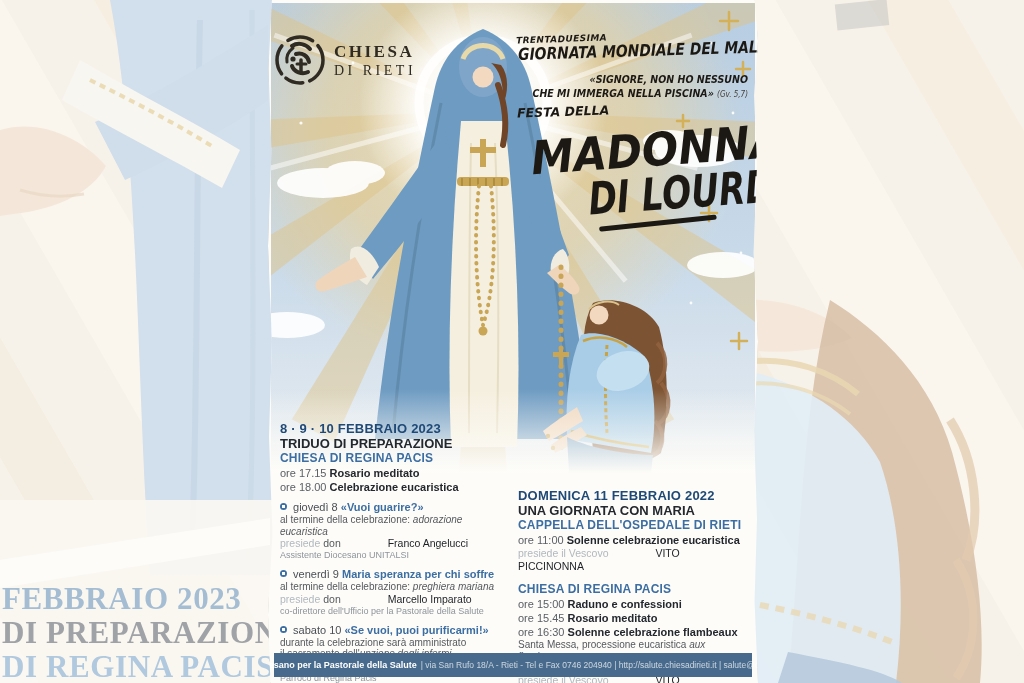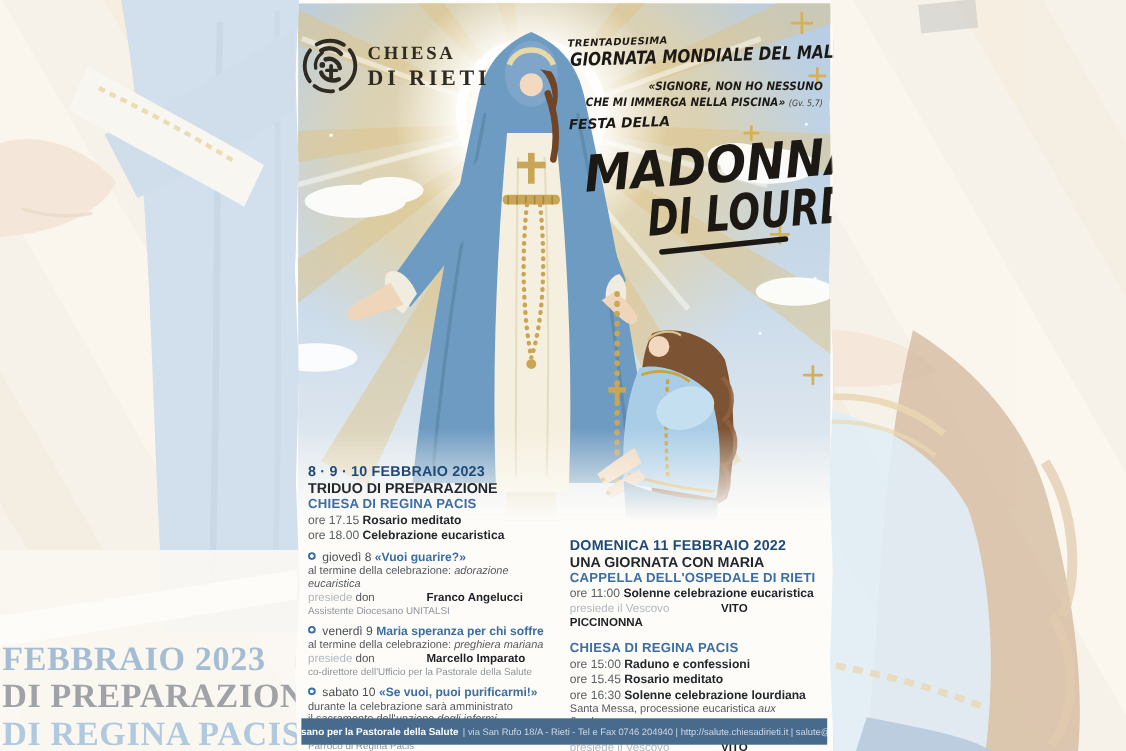--- a/index.html
+++ b/index.html
@@ -17,21 +17,21 @@
   .poster{position:absolute;left:268px;top:0;width:490px;height:683px;background:#fdfcf8;
           box-shadow:0 6px 26px rgba(70,55,25,.45);
           clip-path:polygon(0.8% 0%,99.3% 0%,100% 6%,99.2% 14%,99.8% 24%,99.1% 37%,100% 50%,
                             99.2% 63%,99.8% 76%,99.3% 88%,100% 100%,0.5% 100%,0% 90%,0.9% 78%,
                             0.2% 64%,0.8% 50%,0% 36%,0.7% 22%,0.1% 10%);}
   .sky{position:absolute;left:3px;top:3px;width:484px;height:470px;pointer-events:none;}
   
   .logo{position:absolute;left:4px;top:32px;display:flex;align-items:center;z-index:4;}
   .logo-text{margin-left:6px;color:#2f2a22;font-family:"Liberation Serif",serif;line-height:1;}
   .logo-text .t1{font-size:17px;font-weight:bold;letter-spacing:2.5px;}
-  .logo-text .t2{font-size:20px;font-weight:bold;letter-spacing:3.5px;margin-top:4px;}
+  .logo-text .t2{font-size:14px;font-weight:normal;letter-spacing:3.5px;margin-top:4px;}
   
   .hand{font-family:"DejaVu Sans",sans-serif;font-weight:700;font-style:italic;color:#1c1915;}
   .kicker{position:absolute;left:248px;top:34px;font-size:9px;letter-spacing:.4px;
           transform:rotate(-2deg);z-index:4;}
   .gm-title{position:absolute;left:250px;top:45px;font-size:16.5px;white-space:nowrap;
             transform:scaleX(.84) rotate(-1.5deg);transform-origin:left top;z-index:4;}
   .quote{position:absolute;right:10px;top:73px;width:300px;text-align:right;font-size:10.5px;
          line-height:13.5px;transform:scaleX(.9);transform-origin:right top;z-index:4;}
   .quote .ref{font-size:8px;font-weight:400;color:#46413a;}
   .festa{position:absolute;left:249px;top:104px;font-size:12.5px;transform:rotate(-2deg);z-index:4;}
@@ -54,21 +54,21 @@
   .time-line .ev-name{font-weight:bold;color:#23272e;}
   .ev{margin-top:7px;}
   .ev-head{font-size:11px;line-height:13px;color:#4a4f55;}
   .bullet{display:inline-block;width:7px;height:7px;border-radius:50%;vertical-align:1px;
           background:radial-gradient(circle,#ffffff 0 1.4px,#3c6ea3 1.9px 3.5px);margin-right:3px;}
   .ev-title{color:#3c6ea3;font-weight:bold;}
   .ev-detail{font-size:10px;line-height:11.5px;color:#55595e;}
   .it{font-style:italic;}
   .presiede{color:#b0b8bf;}
   .name-line{font-size:10.5px;line-height:13px;color:#55595e;}
-  .name{font-weight:bold;color:#1d2126;padding-left:44px;}
+  .name{font-weight:normal;color:#1d2126;padding-left:44px;}
   .ev-sub{font-size:9px;line-height:11px;color:#8d949b;}
   .gap{height:9px;}
   
   .footer{position:absolute;left:6px;right:6px;bottom:6px;height:24px;background:#476a8d;
           display:flex;align-items:center;justify-content:center;z-index:6;
           font-size:9px;color:#fff;white-space:nowrap;}
   .footer .f-rest{color:rgba(255,255,255,.72);margin-left:4px;font-size:8.5px;}
 </style>
 </head>
 <body>
@@ -373,21 +373,21 @@
       <div class="time-line">
         <span>ore 15:00</span>
         <span class="ev-name">Raduno e confessioni</span>
       </div>
       <div class="time-line">
         <span>ore 15.45</span>
         <span class="ev-name">Rosario meditato</span>
       </div>
       <div class="time-line">
         <span>ore 16:30</span>
-        <span class="ev-name">Solenne celebrazione lourdiana</span>
+        <span class="ev-name">Solenne celebrazione flambeaux</span>
       </div>
       <div class="ev-detail">
         <span>Santa Messa, processione eucaristica </span><span class="it">aux flambeaux,</span>
       </div>
       <div class="ev-detail">benedizione dei malati</div>
       <div class="name-line">
         <span class="presiede">presiede il Vescovo</span>
         <span class="name">VITO PICCINONNA</span>
       </div>
     </div>

